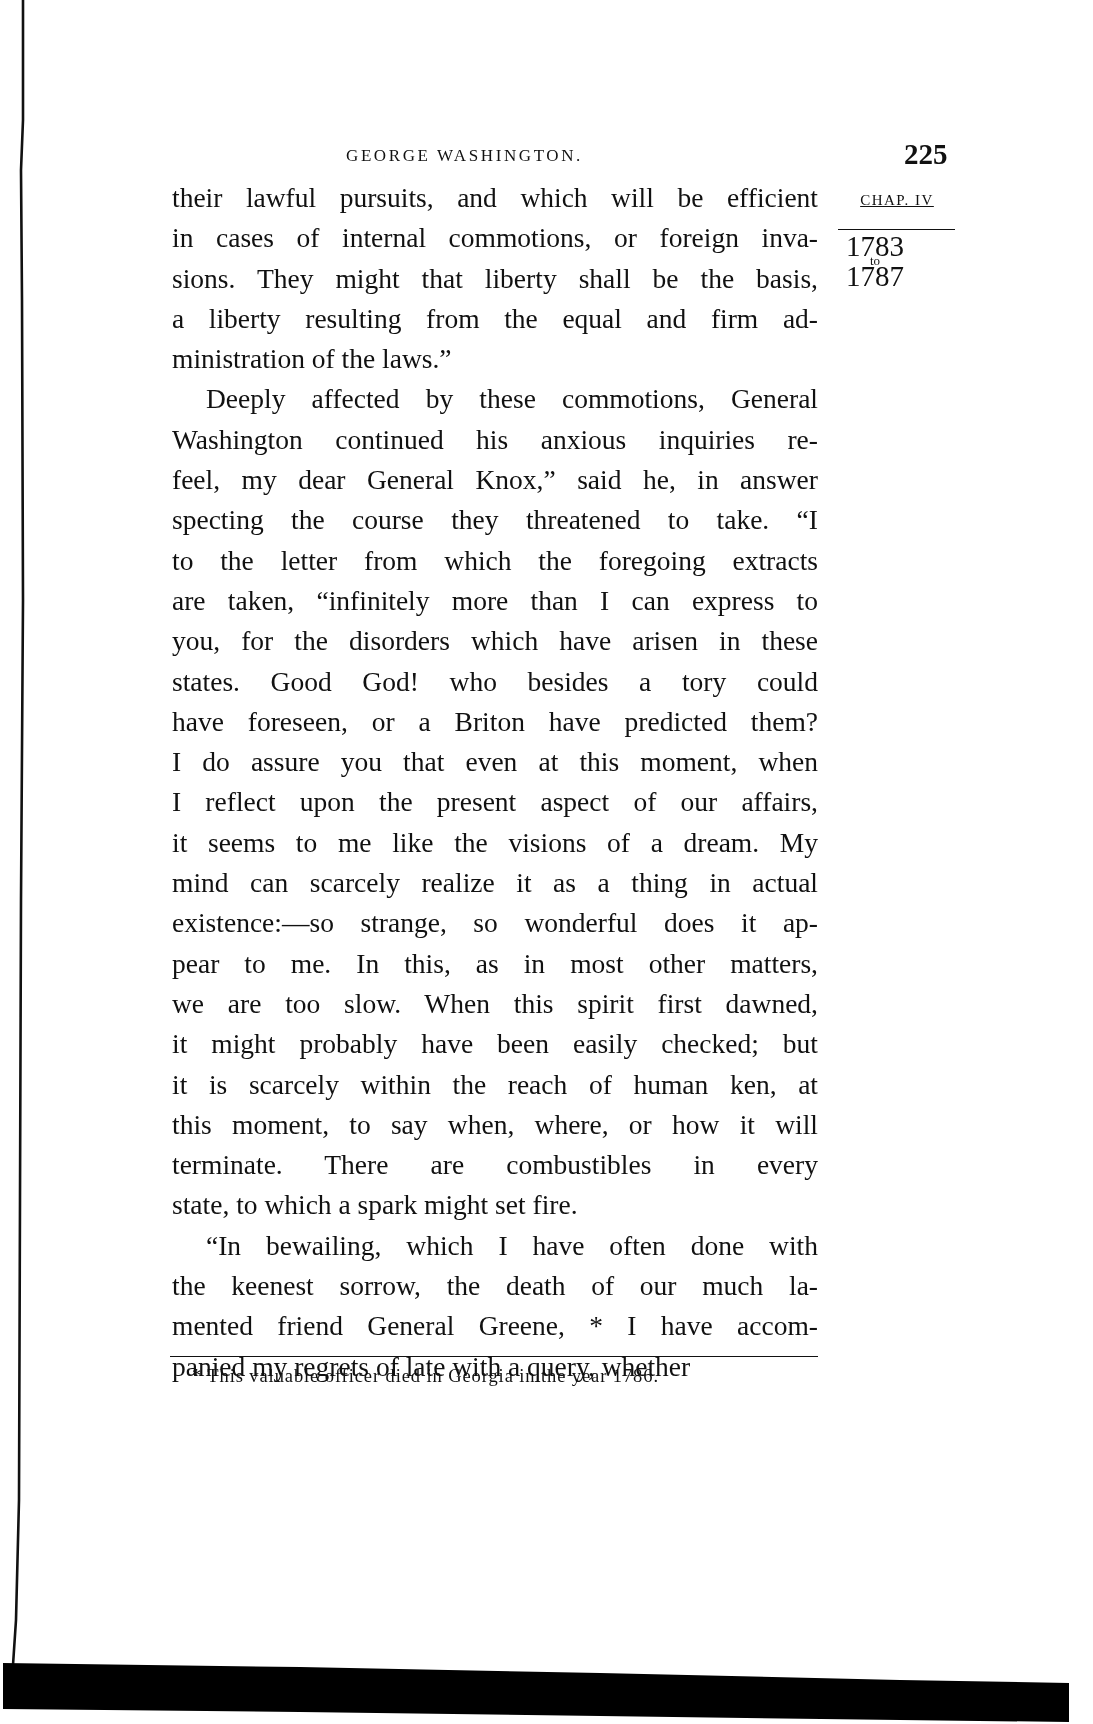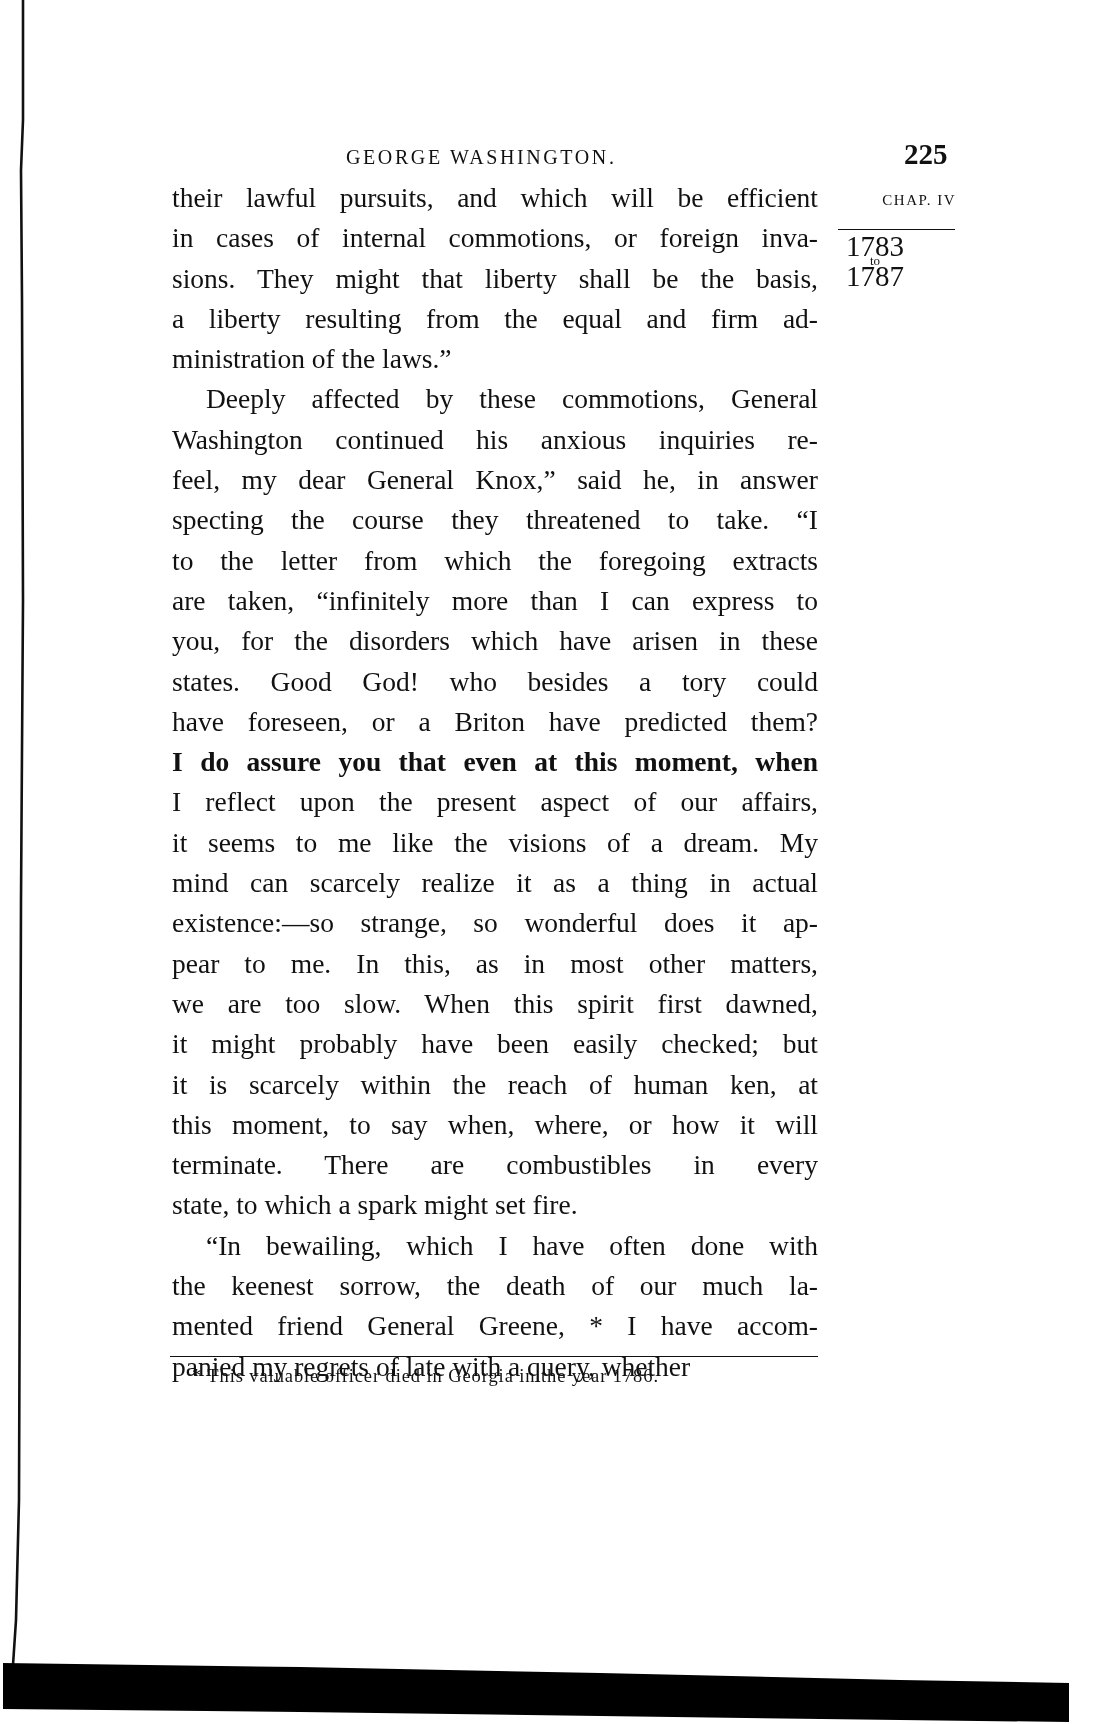--- a/index.html
+++ b/index.html
@@ -1,25 +1,25 @@
 <!DOCTYPE html>
 <html><head>
 <meta charset="utf-8">
 <style>
   html, body { margin: 0; padding: 0; background: #ffffff; }
   body { width: 1093px; height: 1724px; position: relative; overflow: hidden;
          font-family: "Liberation Serif", "DejaVu Serif", serif; color: #111111; }
   .edge-line { position: absolute; left: 0; top: 0; }
   .bottom-bar { position: absolute; left: 0; top: 0; }
-  .running-head { position: absolute; left: 346px; top: 146px; font-size: 20px;
+  .running-head { position: absolute; left: 346px; top: 146px; font-size: 17px;
                   letter-spacing: 2.6px; font-variant: small-caps; white-space: nowrap; }
   .page-number { position: absolute; left: 904px; top: 138px; font-size: 29px; font-weight: bold;
                  letter-spacing: 0px; white-space: nowrap; }
-  .side-chap { position: absolute; left: 838px; top: 192px; width: 118px; text-align: right;
-               font-size: 15px; letter-spacing: 1.5px; white-space: nowrap; }
+  .side-chap { position: absolute; left: 838px; top: 192px; width: 118px; text-align: center;
+               font-size: 15px; letter-spacing: 1.5px; white-space: nowrap; text-decoration: underline; }
   .side-rule { position: absolute; left: 838px; top: 229px; width: 117px; height: 0;
                border-top: 1.6px solid #111; }
   .side-years { position: absolute; left: 845px; top: 236px; width: 60px; text-align: center; }
   .side-years .yr { font-size: 29px; line-height: 20px; display: block; }
   .side-years .to { font-size: 13px; line-height: 10px; display: block; }
   .body-text { position: absolute; left: 172px; top: 178px; width: 646px;
                font-size: 27.5px; line-height: 40.3px; }
   .body-text p { margin: 0; text-align: justify; }
   .line { display: block; text-align: justify; text-align-last: justify; white-space: nowrap; height: 40.3px; }
   .line.last { text-align-last: left; }
@@ -62,21 +62,21 @@
     <p>
       <span class="line indent" style="white-space: normal; display: block;">Deeply affected by these commotions, General</span>
       <span class="line" style="white-space: normal; display: block;">Washington continued his anxious inquiries re-</span>
       <span class="line" style="white-space: normal; display: block;">feel, my dear General Knox,” said he, in answer</span>
       <span class="line" style="white-space: normal; display: block;">specting the course they threatened to take.  “I</span>
       <span class="line" style="white-space: normal; display: block;">to the letter from which the foregoing extracts</span>
       <span class="line" style="white-space: normal; display: block;">are taken, “infinitely more than I can express to</span>
       <span class="line" style="white-space: normal; display: block;">you, for the disorders which have arisen in these</span>
       <span class="line" style="white-space: normal; display: block;">states.  Good God! who besides a tory could</span>
       <span class="line" style="white-space: normal; display: block;">have foreseen, or a Briton have predicted them?</span>
-      <span class="line" style="white-space: normal; display: block; font-weight: bold;">I do assure you that even at this moment, when</span>
+      <span class="line" style="white-space: normal; display: block;">I do assure you that even at this moment, when</span>
       <span class="line" style="white-space: normal; display: block;">I reflect upon the present aspect of our affairs,</span>
       <span class="line" style="white-space: normal; display: block;">it seems to me like the visions of a dream.  My</span>
       <span class="line" style="white-space: normal; display: block;">mind can scarcely realize it as a thing in actual</span>
       <span class="line" style="white-space: normal; display: block;">existence:—so strange, so wonderful does it ap-</span>
       <span class="line" style="white-space: normal; display: block;">pear to me.  In this, as in most other matters,</span>
       <span class="line" style="white-space: normal; display: block;">we are too slow.  When this spirit first dawned,</span>
       <span class="line" style="white-space: normal; display: block;">it might probably have been easily checked; but</span>
       <span class="line" style="white-space: normal; display: block;">it is scarcely within the reach of human ken, at</span>
       <span class="line" style="white-space: normal; display: block;">this moment, to say when, where, or how it will</span>
       <span class="line" style="white-space: normal; display: block;">terminate.  There are combustibles in every</span>

